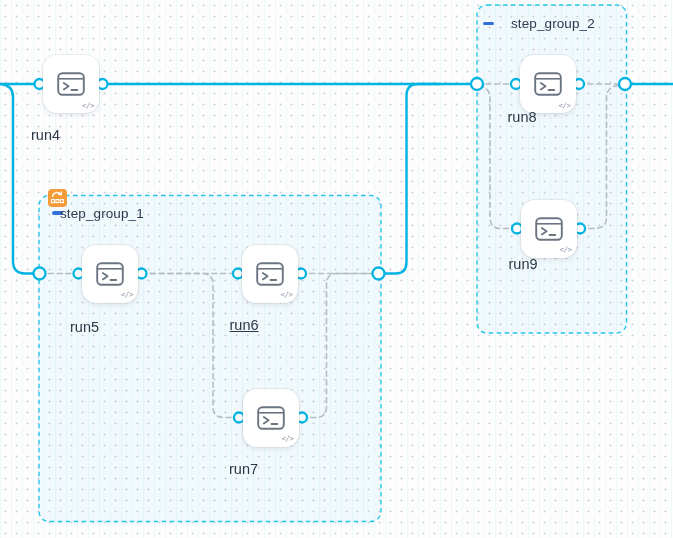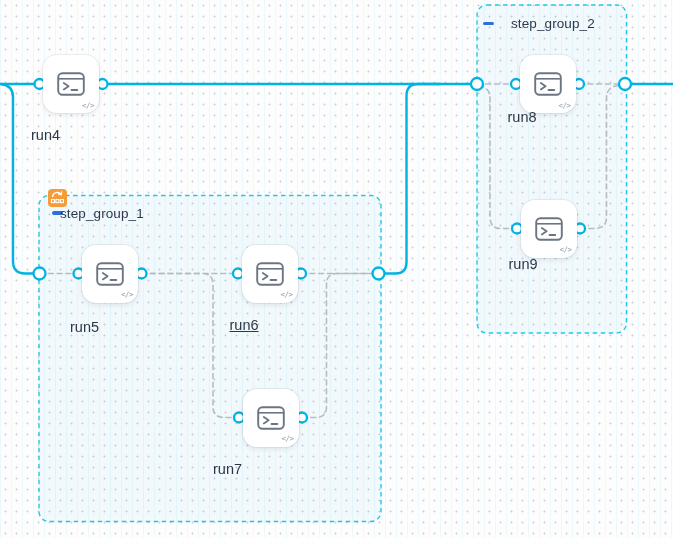--- a/index.html
+++ b/index.html
@@ -140,21 +140,21 @@
 
   <div class="node" style="left:242.5px;top:388.5px;">
     <svg class="task-icon" width="28" height="24" viewBox="0 0 28 24">
       <rect x="1.2" y="1.2" width="25.6" height="21.6" rx="4.2" fill="none" stroke="#6b7582" stroke-width="1.9"></rect>
       <path d="M1.2 6.8 H26.8" stroke="#6b7582" stroke-width="1.6" fill="none"></path>
       <path d="M6.8 11 L11.6 14.2 L6.8 17.4" fill="none" stroke="#6b7582" stroke-width="1.8" stroke-linecap="round" stroke-linejoin="round"></path>
       <path d="M14.5 18 H20.3" stroke="#6b7582" stroke-width="1.8" stroke-linecap="round"></path>
     </svg>
     <span class="code-glyph">&lt;/&gt;</span>
   </div>
-  <div class="node-label" style="left:213px;top:459.5px;">run7</div>
+  <div class="node-label" style="left:229px;top:459.5px;">run7</div>
 
   <div class="node" style="left:519.5px;top:55px;">
     <svg class="task-icon" width="28" height="24" viewBox="0 0 28 24">
       <rect x="1.2" y="1.2" width="25.6" height="21.6" rx="4.2" fill="none" stroke="#6b7582" stroke-width="1.9"></rect>
       <path d="M1.2 6.8 H26.8" stroke="#6b7582" stroke-width="1.6" fill="none"></path>
       <path d="M6.8 11 L11.6 14.2 L6.8 17.4" fill="none" stroke="#6b7582" stroke-width="1.8" stroke-linecap="round" stroke-linejoin="round"></path>
       <path d="M14.5 18 H20.3" stroke="#6b7582" stroke-width="1.8" stroke-linecap="round"></path>
     </svg>
     <span class="code-glyph">&lt;/&gt;</span>
   </div>

